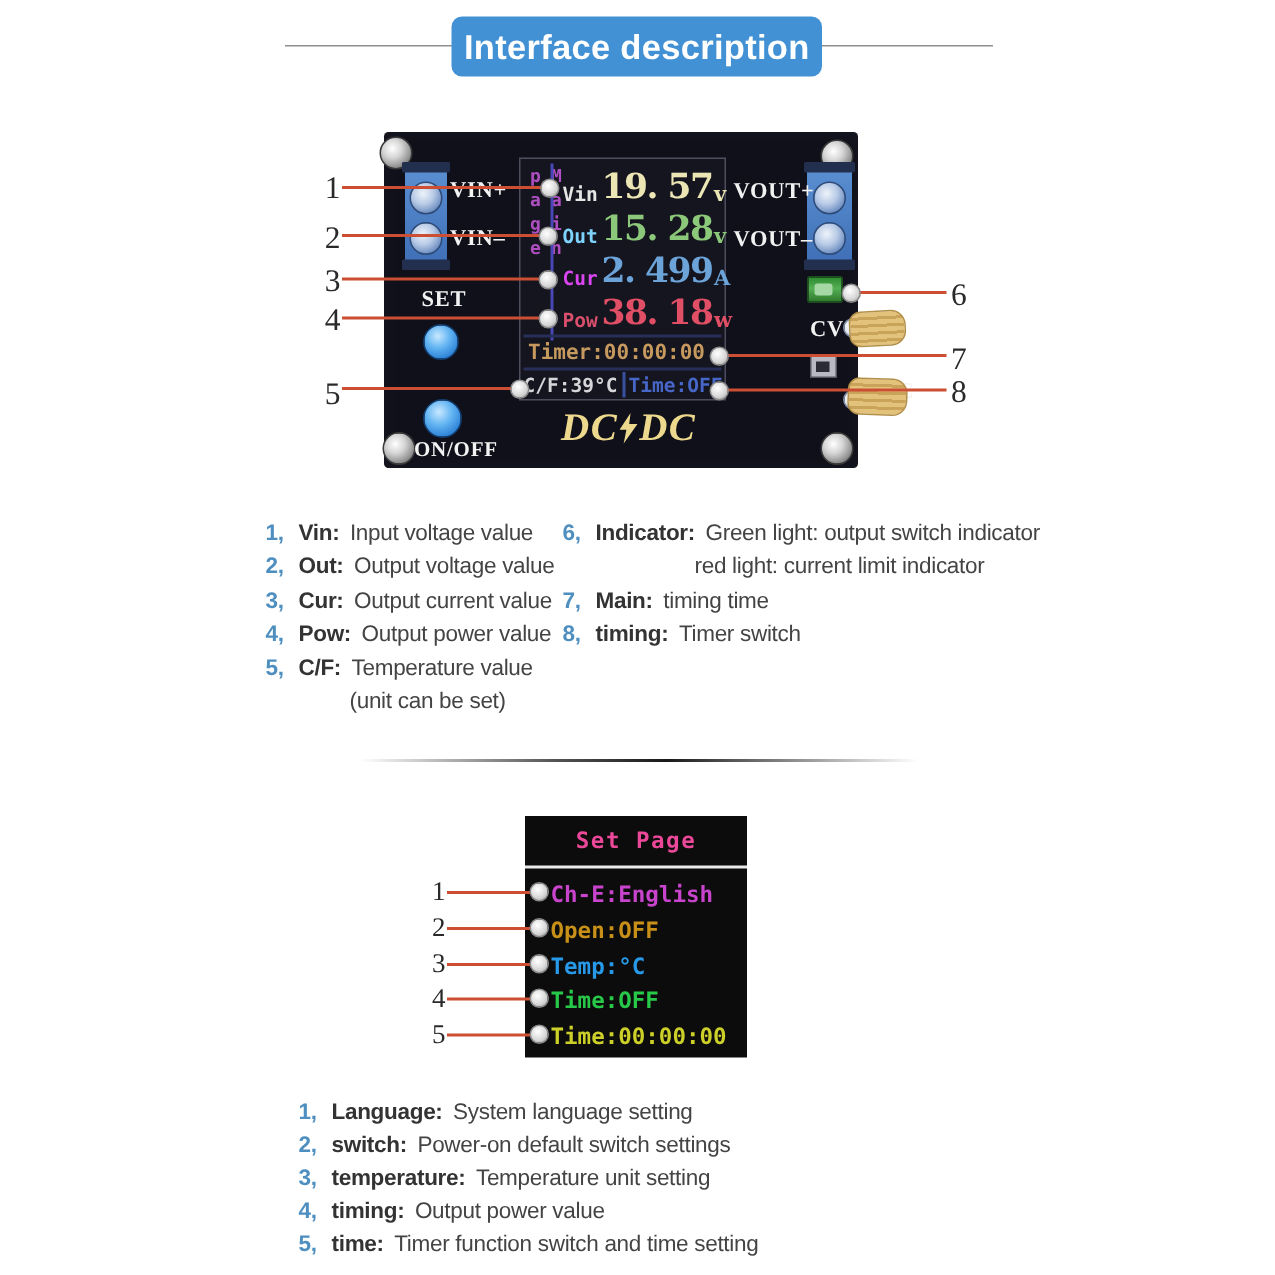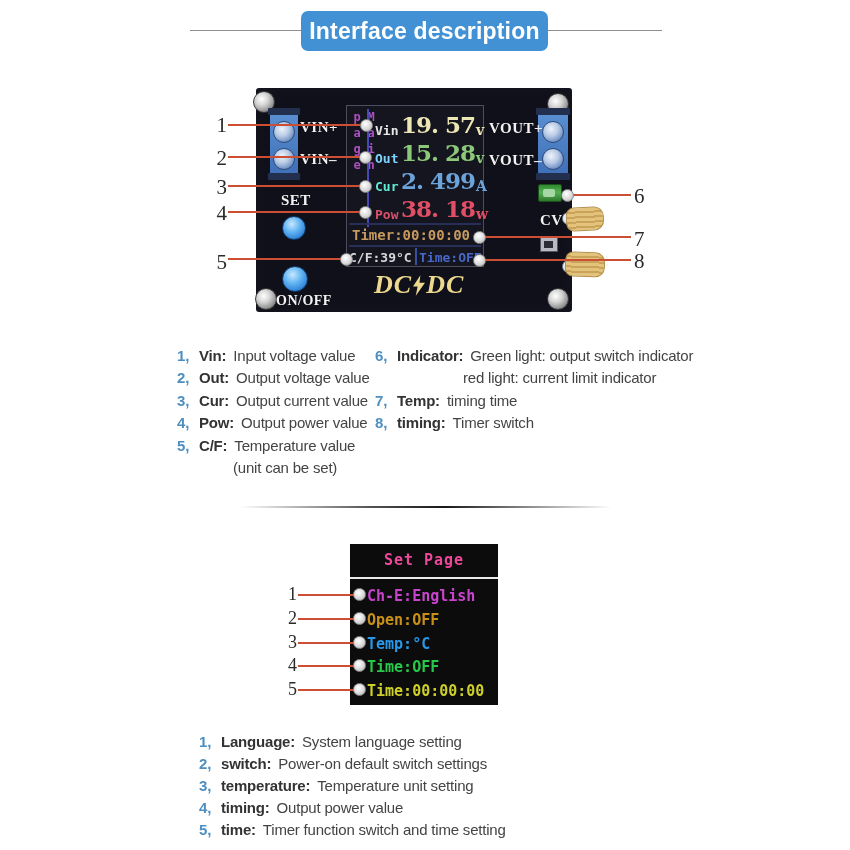--- a/index.html
+++ b/index.html
@@ -144,21 +144,21 @@
       <span class="srow-label" style="color: rgb(230, 230, 230);">Vin</span>
       <span class="srow-value" style="color: rgb(236, 230, 180);">19. 57</span>
       <span class="srow-unit" style="color: rgb(236, 230, 180);">v</span>
     </div>
     <div class="srow" style="top:32px;">
       <span class="srow-label" style="color: #7dd3fc;">Out</span>
       <span class="srow-value" style="color: rgb(140, 200, 122);">15. 28</span>
       <span class="srow-unit" style="color: rgb(140, 200, 122);">v</span>
     </div>
     <div class="srow" style="top:60px;">
-      <span class="srow-label" style="color: #5eead4;">Cur</span>
+      <span class="srow-label" style="color: #d946ef;">Cur</span>
       <span class="srow-value" style="color: rgb(108, 164, 218);">2. 499</span>
       <span class="srow-unit" style="color: rgb(108, 164, 218);">A</span>
     </div>
     <div class="srow" style="top:88px;">
       <span class="srow-label" style="color: rgb(217, 79, 108);">Pow</span>
       <span class="srow-value" style="color: rgb(224, 79, 102);">38. 18</span>
       <span class="srow-unit" style="color: rgb(224, 79, 102);">w</span>
     </div>
 
     <div class="sep" style="top:117px;"></div>
@@ -237,21 +237,21 @@
     <div class="drow">
       <span class="dnum">6,</span>
       <span class="dlabel">Indicator:</span>
       <span class="dtext">Green light: output switch indicator</span>
     </div>
     <div class="drow sub2">
       <span class="dtext">red light: current limit indicator</span>
     </div>
     <div class="drow">
       <span class="dnum">7,</span>
-      <span class="dlabel">Temp:</span>
+      <span class="dlabel">Main:</span>
       <span class="dtext">timing time</span>
     </div>
     <div class="drow">
       <span class="dnum">8,</span>
       <span class="dlabel">timing:</span>
       <span class="dtext">Timer switch</span>
     </div>
   </div>
 
   <div class="divider"></div>

